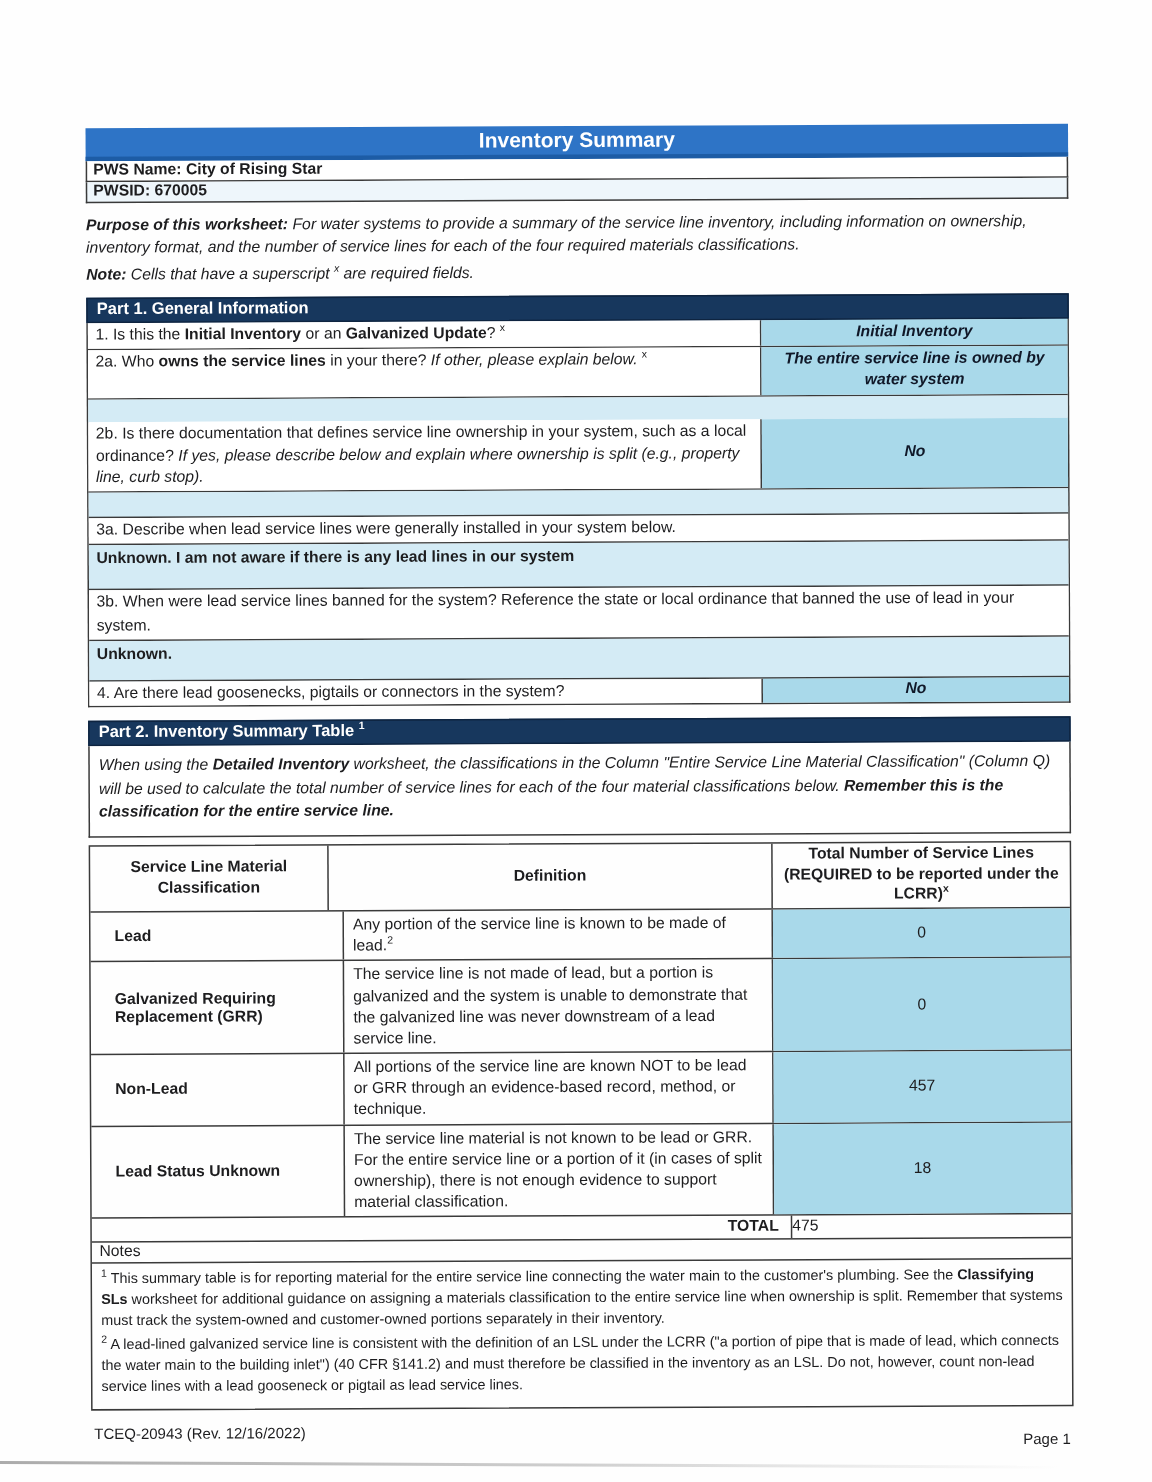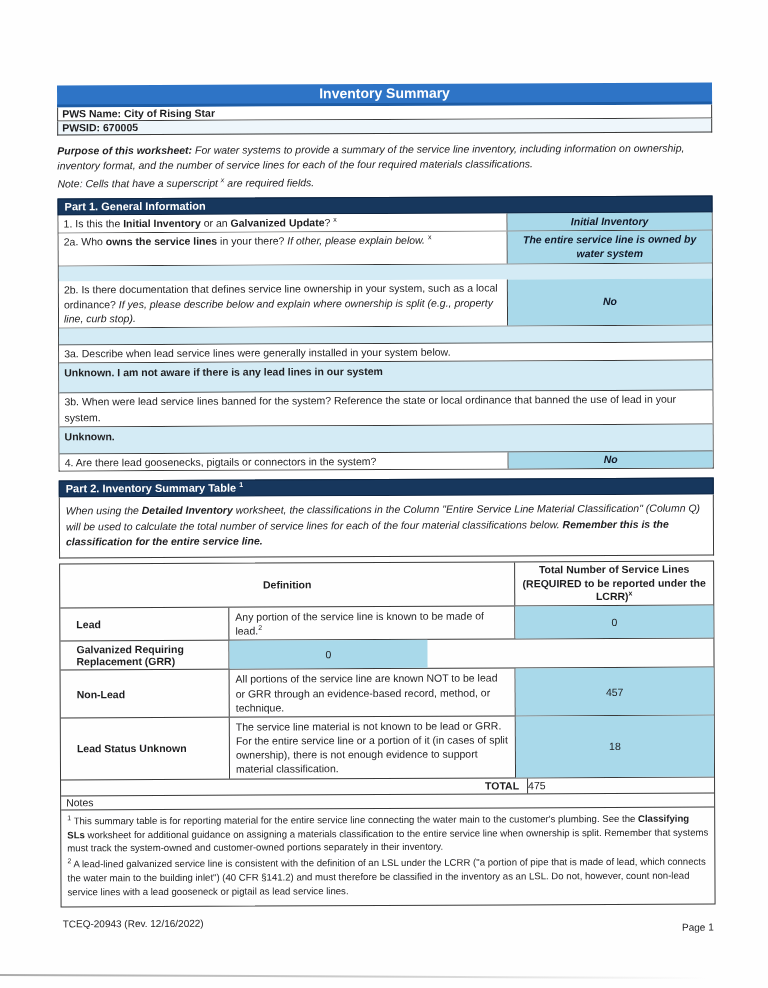--- a/index.html
+++ b/index.html
@@ -10,21 +10,21 @@
   .sheet{position:absolute;left:57px;top:84px;width:655px;transform:rotate(-0.25deg);transform-origin:50% 0;}
   
   .titlebar{background:#2e74c6;border-bottom:3px solid #1d5ca5;color:#fff;text-align:center;
     font-size:14px;font-weight:bold;padding:1px 0 2px;}
   .pwsrow{border:1px solid #3a3a3a;border-top:none;font-weight:bold;font-size:10.5px;padding:0 4px;line-height:13px;background:#fff;}
   .pwsrow.alt{background:#eef6fb;}
   
   .purpose{margin-top:8px;font-style:italic;font-size:10.5px;line-height:1.4;}
   .purpose .lead{font-weight:bold;text-align:right;}
   .noteline{margin-top:5px;font-style:italic;font-size:10.5px;}
-  .noteline .lead{font-weight:normal;}
+  .noteline .lead{font-weight:bold;}
   sup{font-size:7px;line-height:0;}
   
   .part-header{background:#17375d;border:1px solid #0e2440;color:#fff;font-weight:bold;font-size:11px;
     padding:1px 6px 2px;margin-top:9px;}
   
   .p1{border:1px solid #3a3a3a;border-top:none;}
   .row{display:flex;border-bottom:1px solid #3a3a3a;}
   .row:last-child{border-bottom:none;}
   .qcell{flex:1;background:#fff;padding:1px 5px;font-size:10.5px;line-height:1.4;border-right:1px solid #3a3a3a;}
   .qcell .it{font-style:italic;}
@@ -106,34 +106,36 @@
       <div class="acell">No</div>
     </div>
   </div>
 
   <div class="part-header"><span>Part 2.  Inventory Summary Table</span> <sup>1</sup></div>
 
   <div class="p2intro"><span>When using the </span><b>Detailed Inventory</b><span> worksheet, the classifications in the Column "Entire Service Line Material Classification" (Column Q) will be used to calculate the total number of service lines for each of the four material classifications below.  </span><b>Remember this is the classification for the entire service line.</b></div>
 
   <div class="tbl">
     <div class="row thead">
+      <div class="c1">Service Line Material Classification</div>
       <div class="c2">Definition</div>
       <div class="c3">
           <span><b>Total Number of Service Lines</b><br><b>(REQUIRED to be reported under the LCRR)</b><sup>x</sup></span>
         </div>
     </div>
 
     <div class="row">
       <div class="c1 cls">Lead</div>
       <div class="c2"><span>Any portion of the service line is known to be made of lead.</span><sup>2</sup></div>
       <div class="c3 cnt">0</div>
     </div>
 
     <div class="row">
       <div class="c1 cls">Galvanized Requiring Replacement (GRR)</div>
+      <div class="c2">The service line is not made of lead, but a portion is galvanized and the system is unable to demonstrate that the galvanized line was never downstream of a lead service line.</div>
       <div class="c3 cnt">0</div>
     </div>
 
     <div class="row">
       <div class="c1 cls">Non-Lead</div>
       <div class="c2">All portions of the service line are known NOT to be lead or GRR through an evidence-based record, method, or technique.</div>
       <div class="c3 cnt">457</div>
     </div>
 
     <div class="row">

